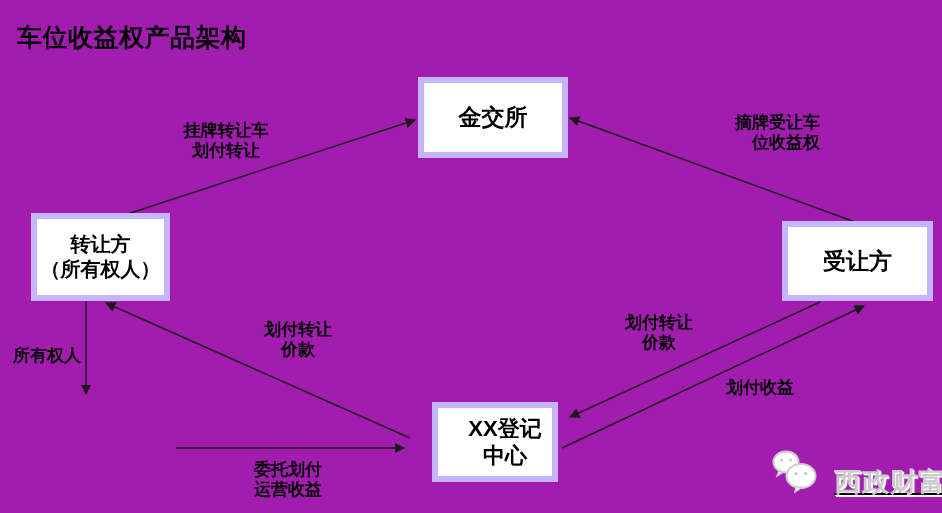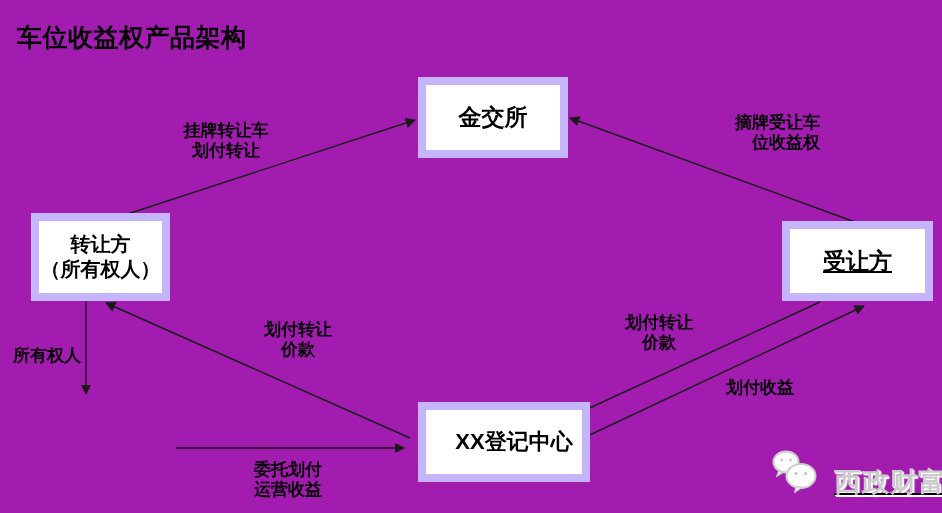--- a/index.html
+++ b/index.html
@@ -12,30 +12,30 @@
 
   .diagram-title {
     position: absolute; left: 17px; top: 21px;
     font-size: 25px; font-weight: bold; color: #000000;
     letter-spacing: 0.5px; white-space: nowrap;
   }
 
   svg.connector-layer { position: absolute; left: 0; top: 0; width: 942px; height: 513px; }
 
   .node {
-    position: absolute; background: #ffffff; border: 8px solid #c4b5fd;
+    position: absolute; background: #ffffff; border: 6px solid #c4b5fd;
     display: flex; align-items: center; justify-content: center;
     text-align: center; font-weight: bold; color: #000000;
     white-space: pre-line; line-height: 1.25;
   }
   .node-exchange   { left: 418px; top: 77px;  width: 150px; height: 81px; font-size: 23px; }
   .node-transferor { left: 31px;  top: 213px; width: 139px; height: 88px; font-size: 20px; }
-  .node-transferee { left: 782px; top: 221px; width: 151px; height: 80px; font-size: 23px; text-decoration: underline; }
+  .node-transferee { left: 782px; top: 221px; width: 151px; height: 80px; font-size: 23px; }
   .node-operator   { left: 31px;  top: 409px; width: 145px; height: 74px; font-size: 23px; }
-  .node-registry   { left: 418px; top: 402px; width: 172px; height: 80px; font-size: 22px; padding-left: 20px; }
+  .node-registry   { left: 432px; top: 402px; width: 126px; height: 80px; font-size: 22px; padding-left: 20px; }
 
   .edge-label {
     position: absolute; font-size: 17px; font-weight: bold; color: #000000;
     text-align: center; white-space: pre-line; line-height: 1.18;
   }
   .lbl-list            { left: 151px; top: 121px; width: 150px; }
   .lbl-delist          { left: 670px; top: 113px; width: 150px; text-align: right; }
   .lbl-entrust-operate { left: 8px;   top: 346px; width: 78px;  }
   .lbl-pay-price-left  { left: 248px; top: 320px; width: 100px; }
   .lbl-pay-price-right { left: 609px; top: 313px; width: 100px; }

